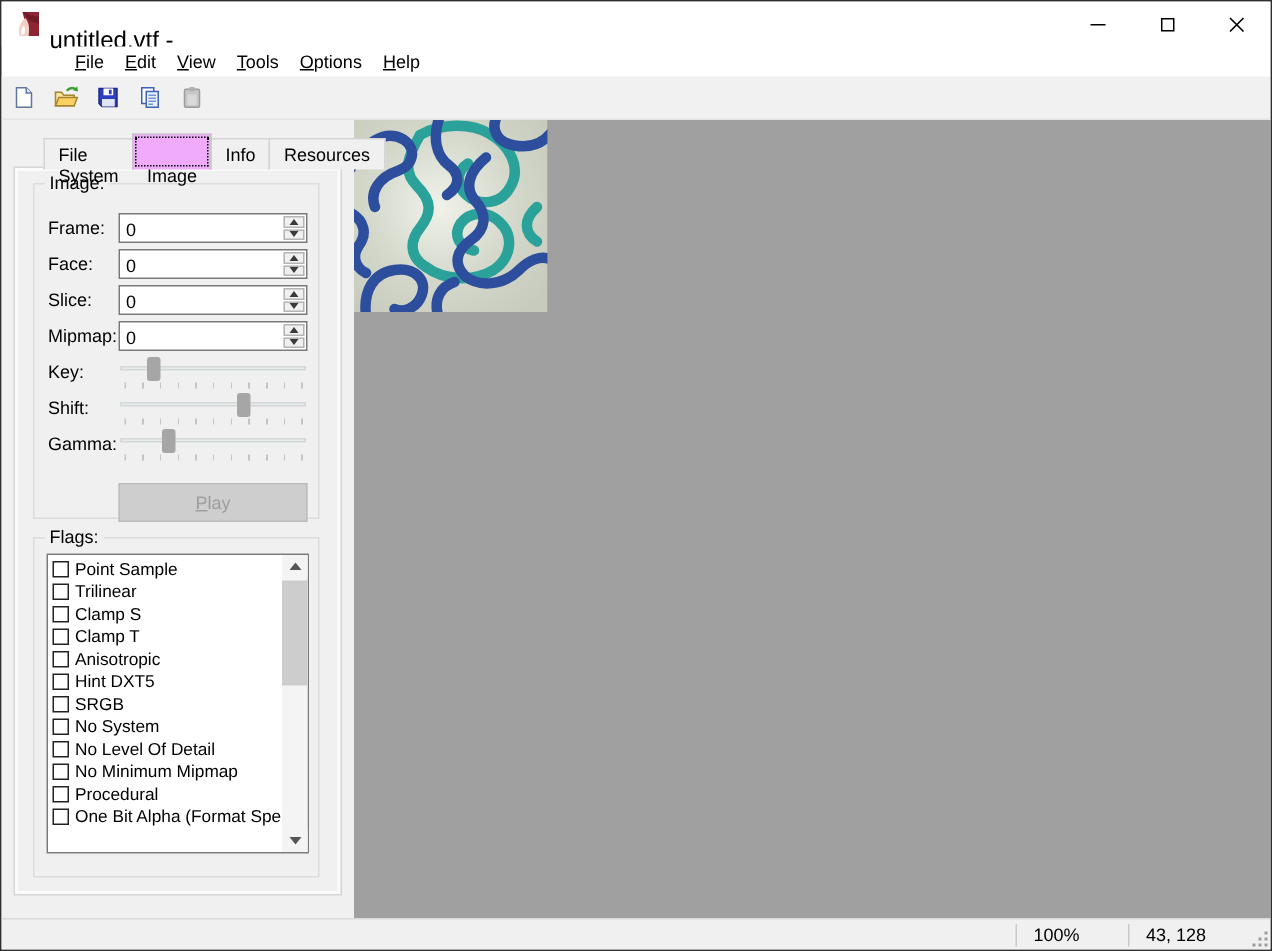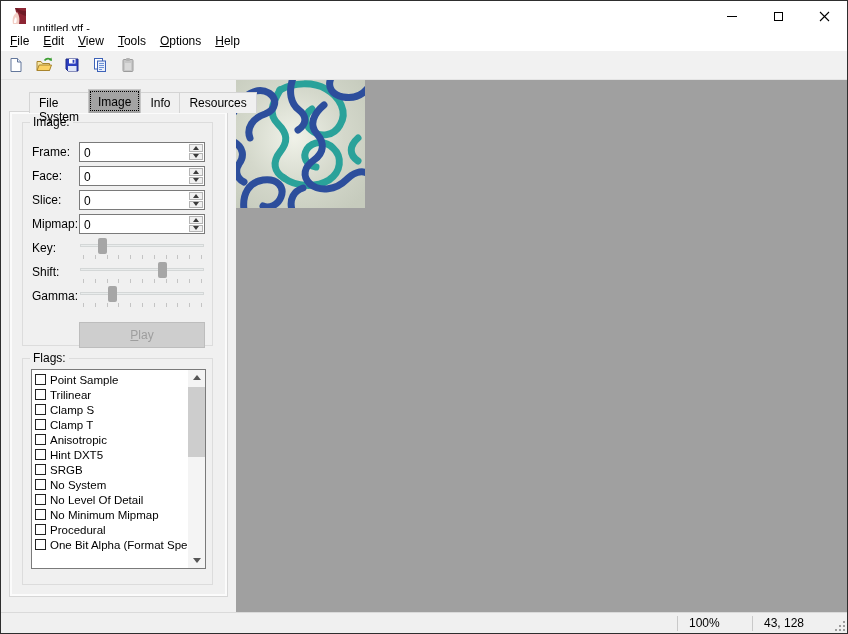--- a/index.html
+++ b/index.html
@@ -3,47 +3,47 @@
 <meta charset="utf-8">
 <style>
   * { margin:0; padding:0; box-sizing:border-box; }
   body { font-family:"Liberation Sans", sans-serif; background:#888; }
   .window{ width:848px; height:634px; border:1px solid #2e2e2e; background:#fff;
            display:flex; flex-direction:column; font-size:12px; color:#000; overflow:hidden; }
 
   
   .titlebar{ height:30px; flex:0 0 30px; display:flex; align-items:center; background:#fff; }
   .app-icon{ width:16px; height:16px; margin-left:9px; flex:0 0 16px; }
-  .title-text{ margin-left:7px; font-size:11px;margin-top:24px; }
+  .title-text{ margin-left:7px; font-size:16px;margin-top:24px; }
   .win-buttons{ margin-left:auto; display:flex; height:100%; }
   .win-btn{ width:46px; height:100%; display:flex; align-items:center; justify-content:center; }
   .glyph-min{ width:10px; height:1px; background:#000; }
   .glyph-max{ width:9px; height:9px; border:1px solid #000; }
 
   
-  .menubar{ height:20px; flex:0 0 20px; display:flex; align-items:center; background:#fff; padding-left:2px; }
+  .menubar{ height:20px; flex:0 0 20px; display:flex; align-items:center; background:#fff; padding-left:2px;margin-left:40px; }
   .menu-item{ display:inline-block; padding:2px 7px; font-size:12px; }
   .menu-item::first-letter{ text-decoration:underline; }
 
   
   .toolbar{ height:29px; flex:0 0 29px; background:#f1f1f1; border-bottom:1px solid #e4e4e4;
             display:flex; align-items:center; padding-left:5px; gap:8px; }
   .tool-btn{ width:20px; height:20px; display:flex; align-items:center; justify-content:center; }
 
   
   .content{ flex:1 1 auto; display:flex; min-height:0; }
   .left-panel{ width:235px; flex:0 0 235px; background:#f0f0f0; position:relative; }
   .main-view{ flex:1; background:#a0a0a0; position:relative; overflow:hidden; }
   .texture{ position:absolute; top:0; left:0; width:129px; height:128px; }
 
   
   .tab-strip{ position:absolute; top:9px; left:8px; display:flex; align-items:flex-end; z-index:3;margin-left:20px; }
   .tab{ background:#f0f0f0; border:1px solid #d4d4d4; border-bottom:none; padding:3px 9px 3px 9px;
         font-size:12px; margin-right:-1px; height:21px; }
-  .tab.active{ background:#a3a3a3; height:24px; padding-top:5px; position:relative; z-index:4;
+  .tab.active{ background:#f0abfc; height:24px; padding-top:20px; position:relative; z-index:4;
                outline:1px dotted #000; outline-offset:-3px; border-color:#c6c6c6; }
   .tab-page{ position:absolute; top:31px; left:8px; width:219px; bottom:15px;
              background:#f0f0f0; border:1px solid #d6d6d6; box-shadow:inset 0 0 0 2px #fbfbfb; padding:10px 12px; }
 
   
   .groupbox{ position:relative; border:1px solid #dcdcdc; width:191px; }
   .group-label{ position:absolute; top:-8px; left:7px; background:#f0f0f0; padding:0 3px; font-size:12px; }
   .image-group{ height:224px; padding:17px 0 0 9px; }
   .flags-group{ margin-top:12px; height:227px; padding:10px 8px 0 8px; }
 

